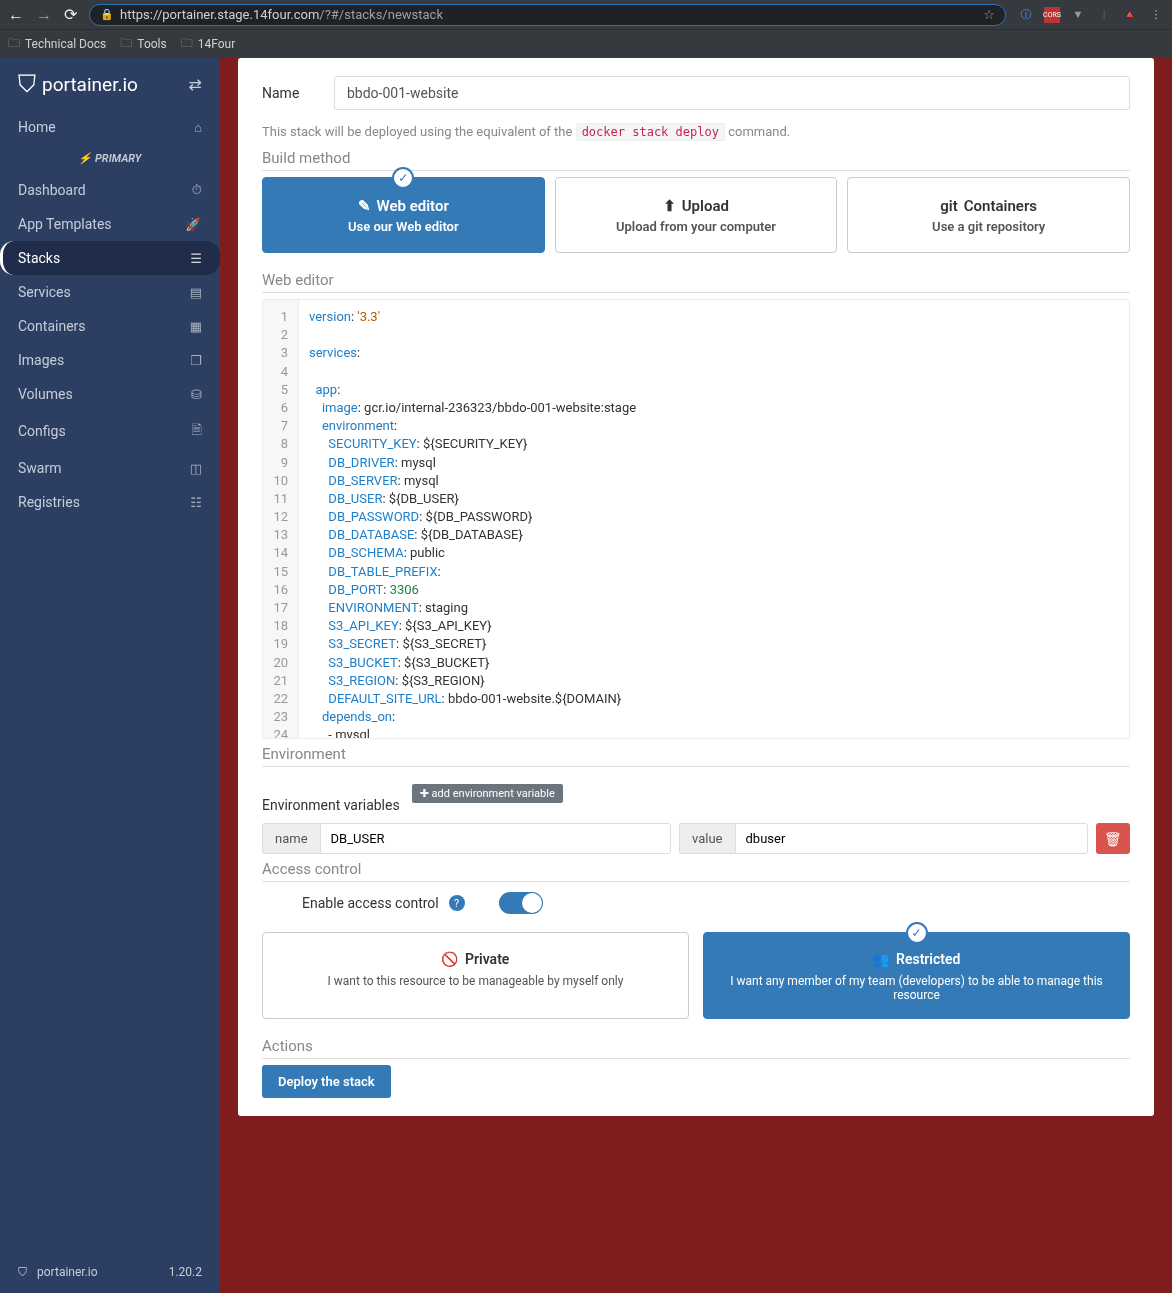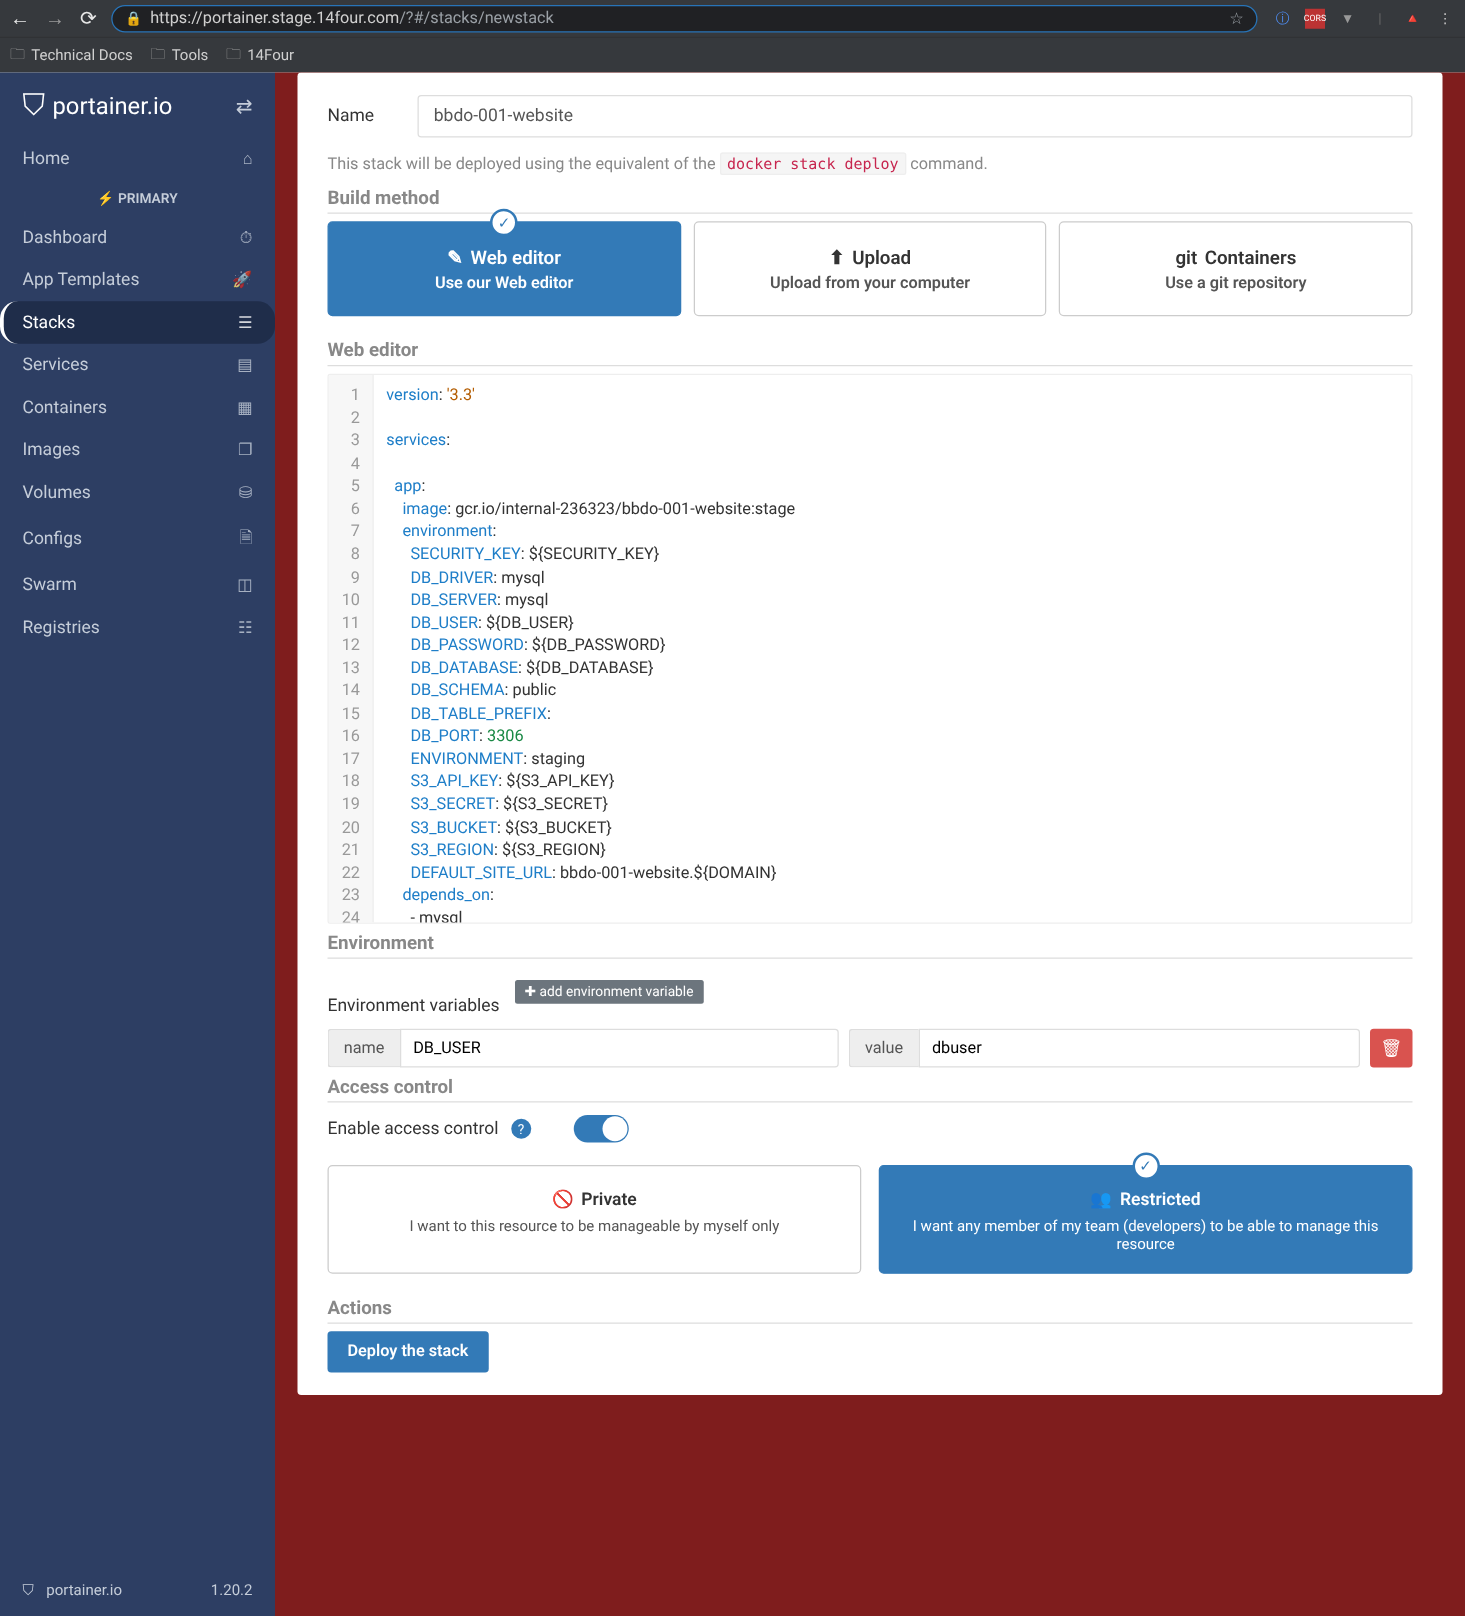--- a/index.html
+++ b/index.html
@@ -22,33 +22,33 @@
 .folder-icon { color: #9a9a9a; }
 
 
 .app { display: flex; height: calc(1293px - 58px); }
 .sidebar { width: 220px; background: #2d3e63; color: #fff; display: flex; flex-direction: column; }
 .sidebar-logo { display: flex; align-items: center; padding: 12px 18px; justify-content: space-between; }
 .logo-text { color: #fff; font-size: 19px; font-weight: 400; display: flex; align-items: center; gap: 6px; }
 .sidebar-item { display: flex; align-items: center; justify-content: space-between; padding: 9px 18px; color: #c5cdd9; font-size: 14px; cursor: pointer; }
 .sidebar-item.active { background: #1f2d4a; color: #fff; border-left: 3px solid #fff; padding-left: 15px; border-radius: 14px; }
 .sidebar-item-icon { font-size: 13px; opacity: 0.8; }
-.primary-badge { text-align: center; padding: 8px 0; color: #c5cdd9; font-size: 11px; font-weight: 600; }
+.primary-badge { text-align: center; padding: 8px 0; color: #c5cdd9; font-size: 11px; font-weight: 600; font-style: italic; }
 .sidebar-footer { margin-top: auto; padding: 14px 18px; display: flex; align-items: center; gap: 10px; color: #c5cdd9; font-size: 12px; }
 
 .main { flex: 1; background: #7f1d1d; overflow-y: auto; padding: 0 18px 18px 18px; }
 .card { background: #fff; border-radius: 3px; padding: 18px 24px; }
 
 .form-row { display: flex; align-items: center; gap: 14px; margin-bottom: 14px; }
 .form-label { width: 58px; font-size: 14px; color: #333; }
 .form-input { flex: 1; border: 1px solid #ddd; border-radius: 3px; padding: 8px 12px; font-size: 14px; color: #555; }
 .help-text { color: #888; font-size: 13px; margin-bottom: 10px; }
 .code-inline { background: #f5f5f5; border: 1px solid #eee; border-radius: 2px; padding: 1px 5px; color: #c7254e; font-family: Menlo, Consolas, monospace; font-size: 12px; }
 
-.section-title { color: #888; font-size: 15px; border-bottom: 1px solid #ddd; padding-bottom: 3px; margin: 6px 0; font-weight: bold; }
+.section-title { color: #888; font-size: 15px; border-bottom: 1px solid #ddd; padding-bottom: 3px; margin: 6px 0; }
 
 .build-methods { display: flex; gap: 10px; margin-bottom: 18px; }
 .method-box { flex: 1; border: 1px solid #ccc; border-radius: 4px; padding: 18px 10px; text-align: center; position: relative; cursor: pointer; }
 .method-box.selected { background: #337ab7; color: #fff; border-color: #337ab7; }
 .method-title { font-size: 15px; font-weight: 600; display: inline-flex; gap: 6px; align-items: center; }
 .method-sub { font-size: 13px; margin-top: 4px; font-weight: 600; }
 .method-box.selected .method-sub { color: #fff; }
 .method-box:not(.selected) .method-title { color: #333; }
 .method-box:not(.selected) .method-sub { color: #555; }
 .method-check { position: absolute; top: -11px; left: 50%; transform: translateX(-50%); width: 22px; height: 22px; background: #fff; border: 2px solid #337ab7; border-radius: 50%; display: flex; align-items: center; justify-content: center; color: #337ab7; font-size: 12px; }
@@ -68,21 +68,21 @@
 .env-row { display: flex; align-items: center; gap: 12px; margin-bottom: 6px; }
 .env-label { color: #333; font-size: 14px; margin-top: 24px; }
 .add-btn { background: #6c757d; color: #fff; font-size: 11px; padding: 3px 8px; border-radius: 2px; border: none; cursor: pointer; }
 .env-var-row { display: flex; gap: 8px; align-items: stretch; margin-top: 10px; }
 .input-group { display: flex; flex: 1; }
 .input-addon { background: #eee; border: 1px solid #ddd; border-right: none; padding: 7px 12px; font-size: 13px; color: #555; border-radius: 3px 0 0 3px; }
 .input-group input { flex: 1; border: 1px solid #ddd; border-radius: 0 3px 3px 0; padding: 7px 10px; font-size: 13px; }
 .del-btn { background: #d9534f; color: #fff; border: none; border-radius: 3px; width: 34px; font-size: 14px; cursor: pointer; }
 
 .ac-row { display: flex; align-items: center; gap: 10px; margin: 10px 0 18px; }
-.ac-label { font-size: 14px; color: #333; }
+.ac-label { font-size: 14px; color: #333; margin-left: 40px; }
 .help-q { width: 16px; height: 16px; border-radius: 50%; background: #337ab7; color: #fff; font-size: 11px; display: inline-flex; align-items: center; justify-content: center; }
 .toggle { width: 44px; height: 22px; background: #337ab7; border-radius: 11px; position: relative; margin-left: 24px; cursor: pointer; }
 .toggle-knob { position: absolute; right: 1px; top: 1px; width: 20px; height: 20px; background: #fff; border-radius: 50%; }
 
 .ac-options { display: flex; gap: 14px; margin-bottom: 18px; }
 .ac-option { flex: 1; border: 1px solid #ccc; border-radius: 4px; padding: 16px 16px; text-align: center; cursor: pointer; position: relative; }
 .ac-option.selected { background: #337ab7; color: #fff; border-color: #337ab7; }
 .ac-option-title { font-weight: 600; font-size: 14px; display: inline-flex; gap: 6px; align-items: center; }
 .ac-option-sub { font-size: 12px; margin-top: 6px; }
 .ac-option:not(.selected) .ac-option-title { color: #333; }

